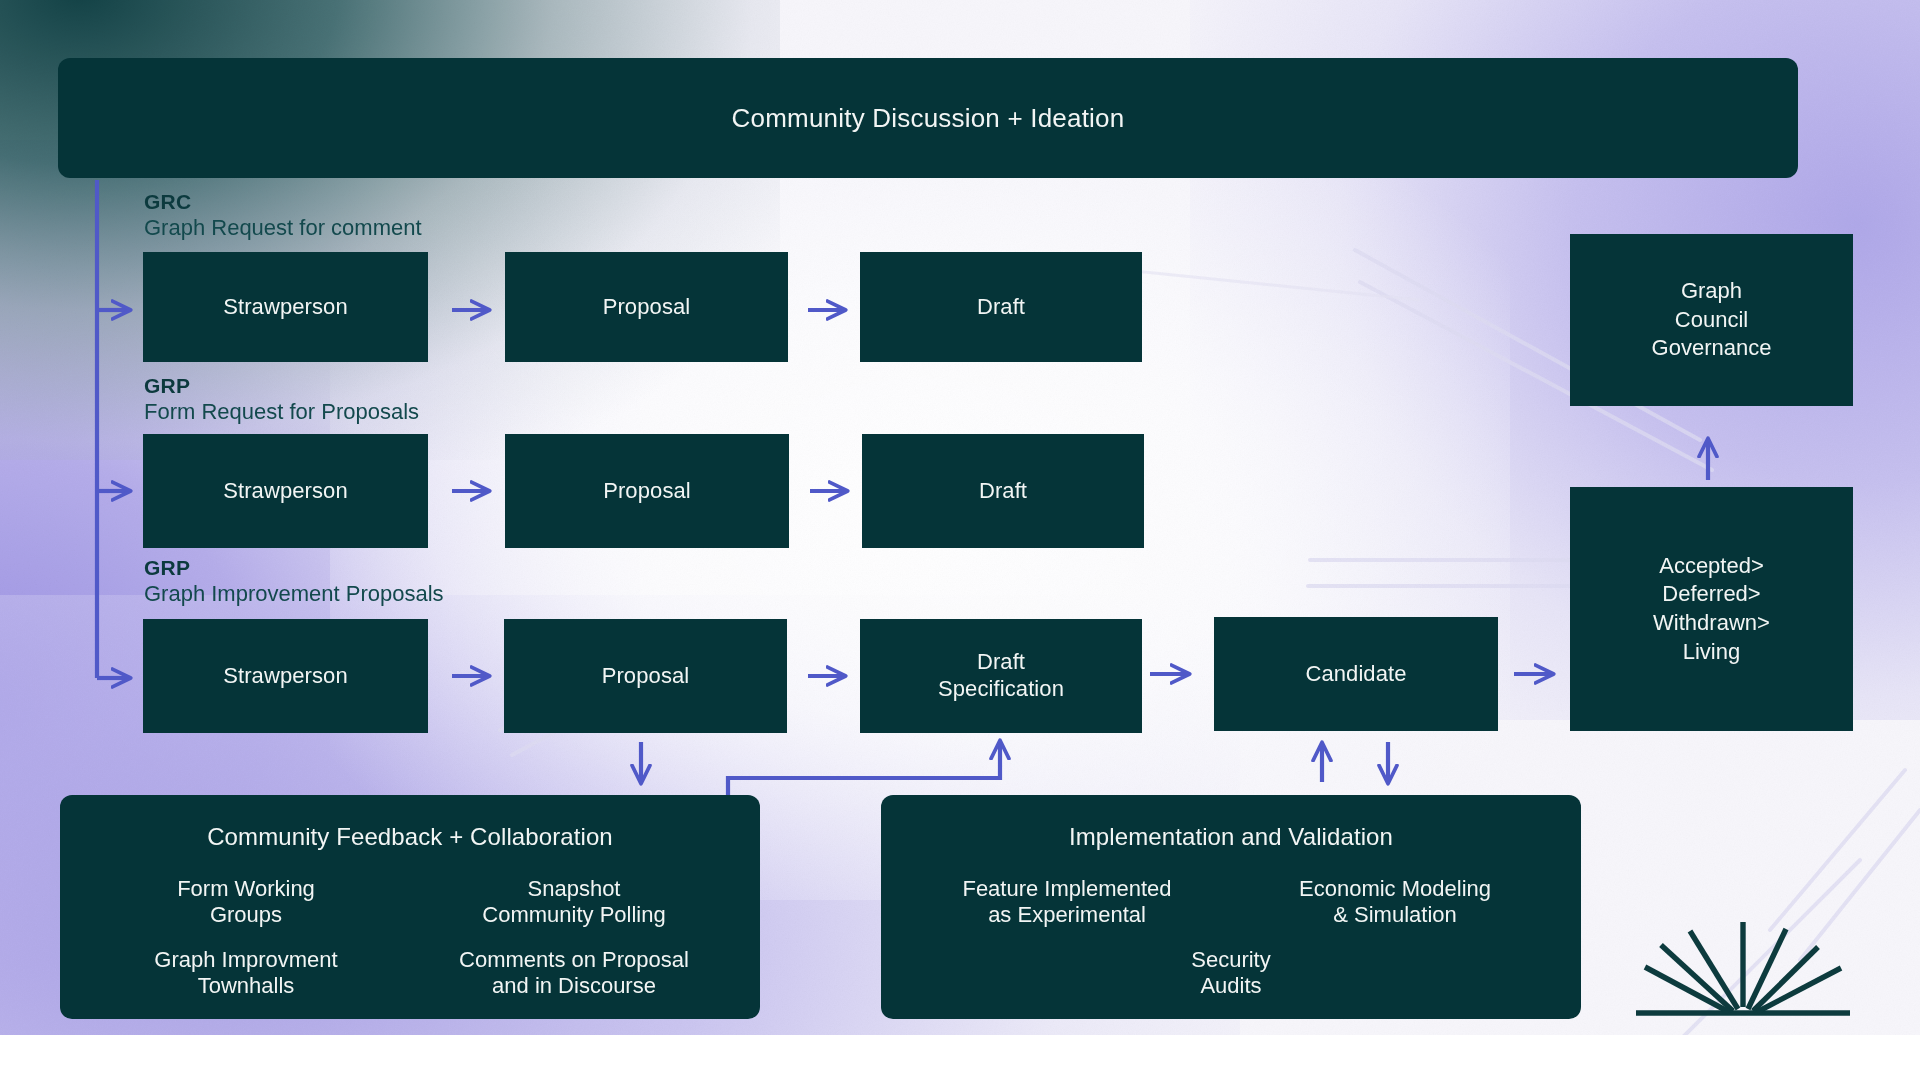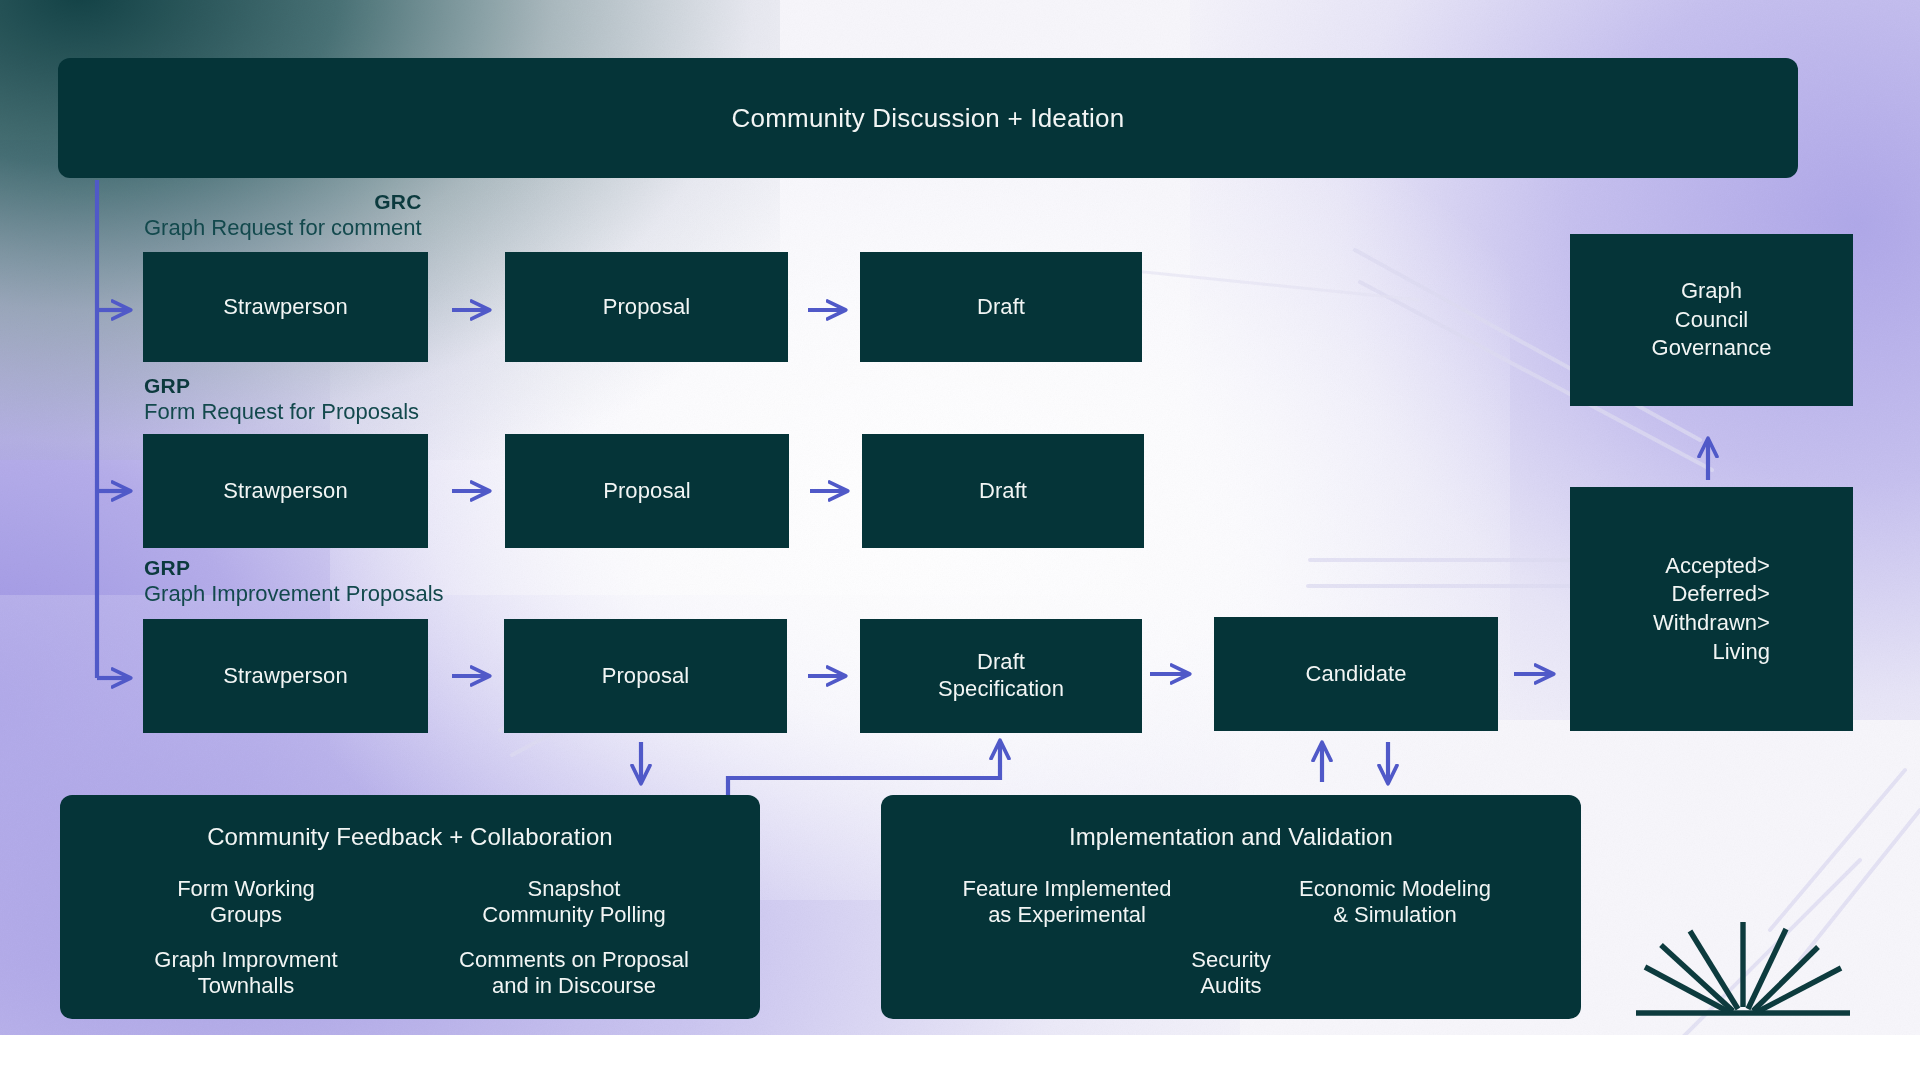--- a/index.html
+++ b/index.html
@@ -236,21 +236,21 @@
 
       <path d="M728 795 L728 778 L1000 778 L1000 742" marker-end="url(#ah)"></path>
 
       <path d="M1322 782 L1322 744" marker-end="url(#ah)"></path>
       <path d="M1388 742 L1388 782" marker-end="url(#ah)"></path>
 
       <path d="M1708 480 L1708 440" marker-end="url(#ah)"></path>
     </g>
   </svg>
 
-  <div class="grp-caption" style="left:144px; top:190px;text-align:right;">
+  <div class="grp-caption" style="left:144px; top:190px;">
     <span class="grp-abbr">GRC</span>
     <span class="grp-full">Graph Request for comment</span>
   </div>
 
   <div class="grp-caption" style="left:144px; top:374px;">
     <span class="grp-abbr">GRP</span>
     <span class="grp-full">Form Request for Proposals</span>
   </div>
 
   <div class="grp-caption" style="left:144px; top:556px;">
@@ -290,21 +290,21 @@
   </div>
   <div class="card" style="left:1214px; top:617px; width:284px; height:114px;">
     <span class="stage-label">Candidate</span>
   </div>
 
   <div class="card" style="left:1570px; top:234px; width:283px; height:172px;">
     <span class="right-22" style="white-space:pre-line;">Graph
 Council
 Governance</span>
   </div>
-  <div class="card" style="left:1570px; top:487px; width:283px; height:244px;text-align:right;">
+  <div class="card" style="left:1570px; top:487px; width:283px; height:244px;">
     <span class="right-22" style="white-space:pre-line;">Accepted&gt;
 Deferred&gt;
 Withdrawn&gt;
 Living</span>
   </div>
 
   <div class="panel" style="left:60px; top:795px; width:700px; height:224px;">
     <div class="panel-title">Community Feedback + Collaboration</div>
     <div class="panel-grid">
       <div class="panel-cell">Form Working

